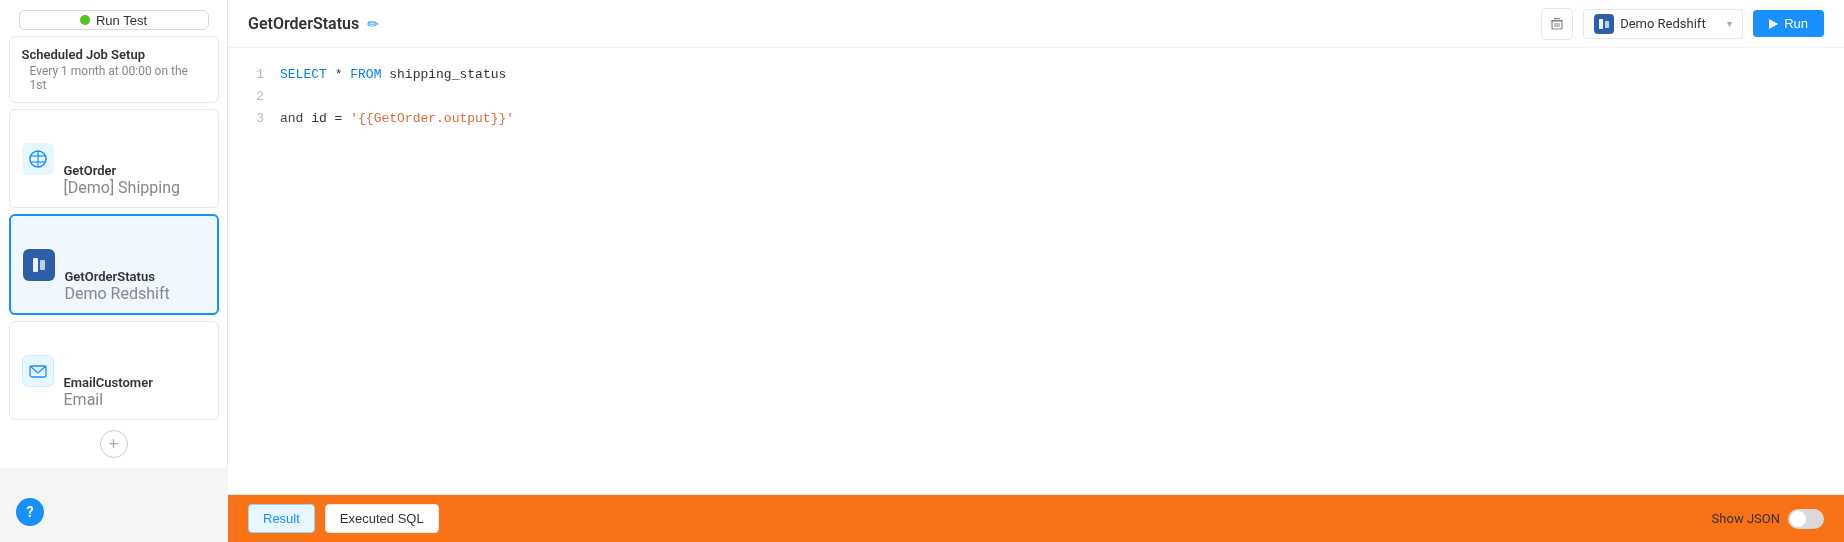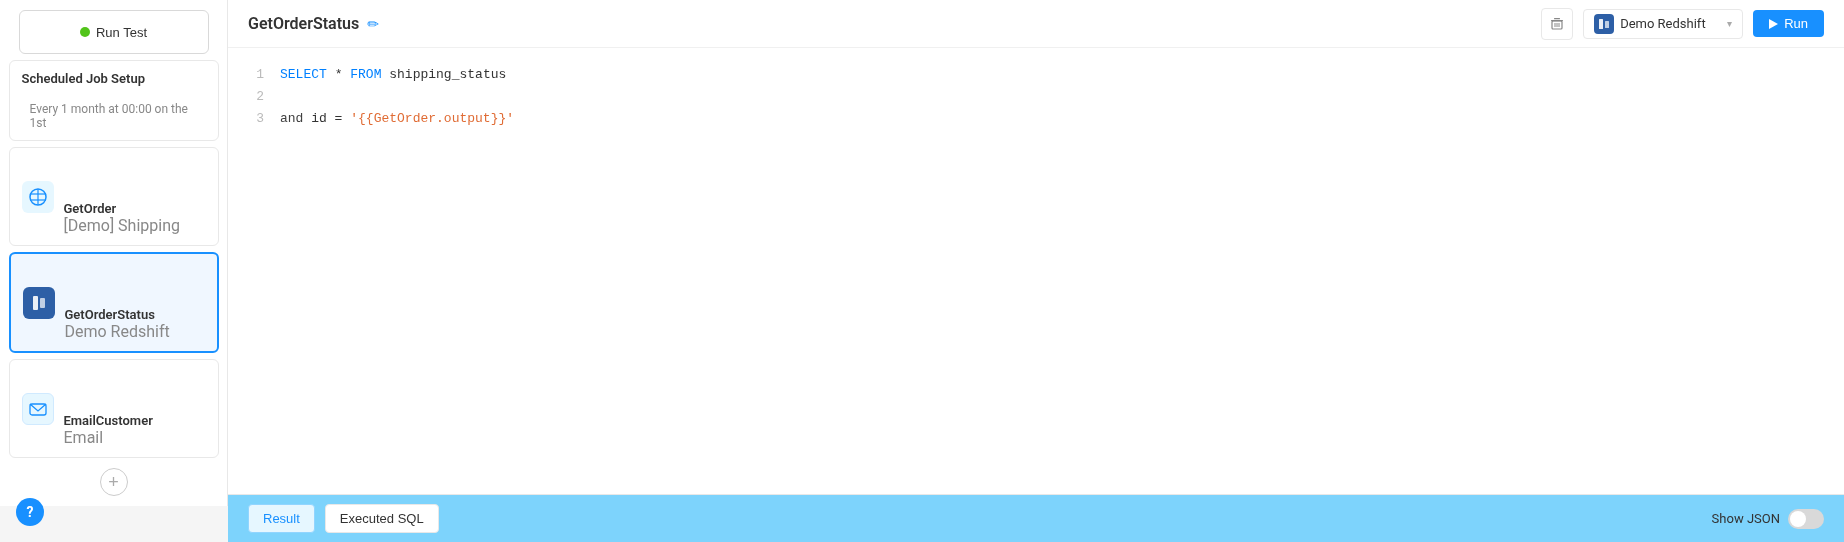--- a/index.html
+++ b/index.html
@@ -21,21 +21,21 @@
       display: flex;
       flex-direction: column;
       align-items: center;
       padding: 10px 0;
       gap: 6px;
       flex-shrink: 0;
     }
 
     .run-test-btn {
       width: 190px;
-      height: 44px;
+      height: 20px;
       border-radius: 6px;
       border: 1px solid #d9d9d9;
       background: #fff;
       cursor: pointer;
       display: flex;
       align-items: center;
       justify-content: center;
       gap: 6px;
       font-size: 13px;
       color: #333;
@@ -52,21 +52,21 @@
       width: 210px;
       background: #fff;
       border: 1px solid #e8e8e8;
       border-radius: 6px;
       padding: 10px 12px;
     }
     .scheduled-job-card .title {
       font-weight: 600;
       font-size: 13px;
       color: #333;
-      margin-bottom: 16px;
+      margin-bottom: 2px;
     }
     .scheduled-job-card .subtitle {
       font-size: 12px;
       color: #888;
       padding-left: 8px;
     }
 
     .step-card {
       width: 210px;
       background: #fff;
@@ -274,21 +274,21 @@
     .str-val { color: #e06c35; }
     .template-var { color: #e06c35; }
 
     
     .bottom-bar {
       border-top: 1px solid #e8e8e8;
       padding: 10px 20px;
       display: flex;
       align-items: center;
       gap: 10px;
-      background: #7dd3fc;
+      background: #f97316;
       height: 48px;
     }
     .tab-btn {
       padding: 6px 14px;
       border-radius: 4px;
       border: 1px solid #e8e8e8;
       background: #fff;
       cursor: pointer;
       font-size: 13px;
       color: #333;

